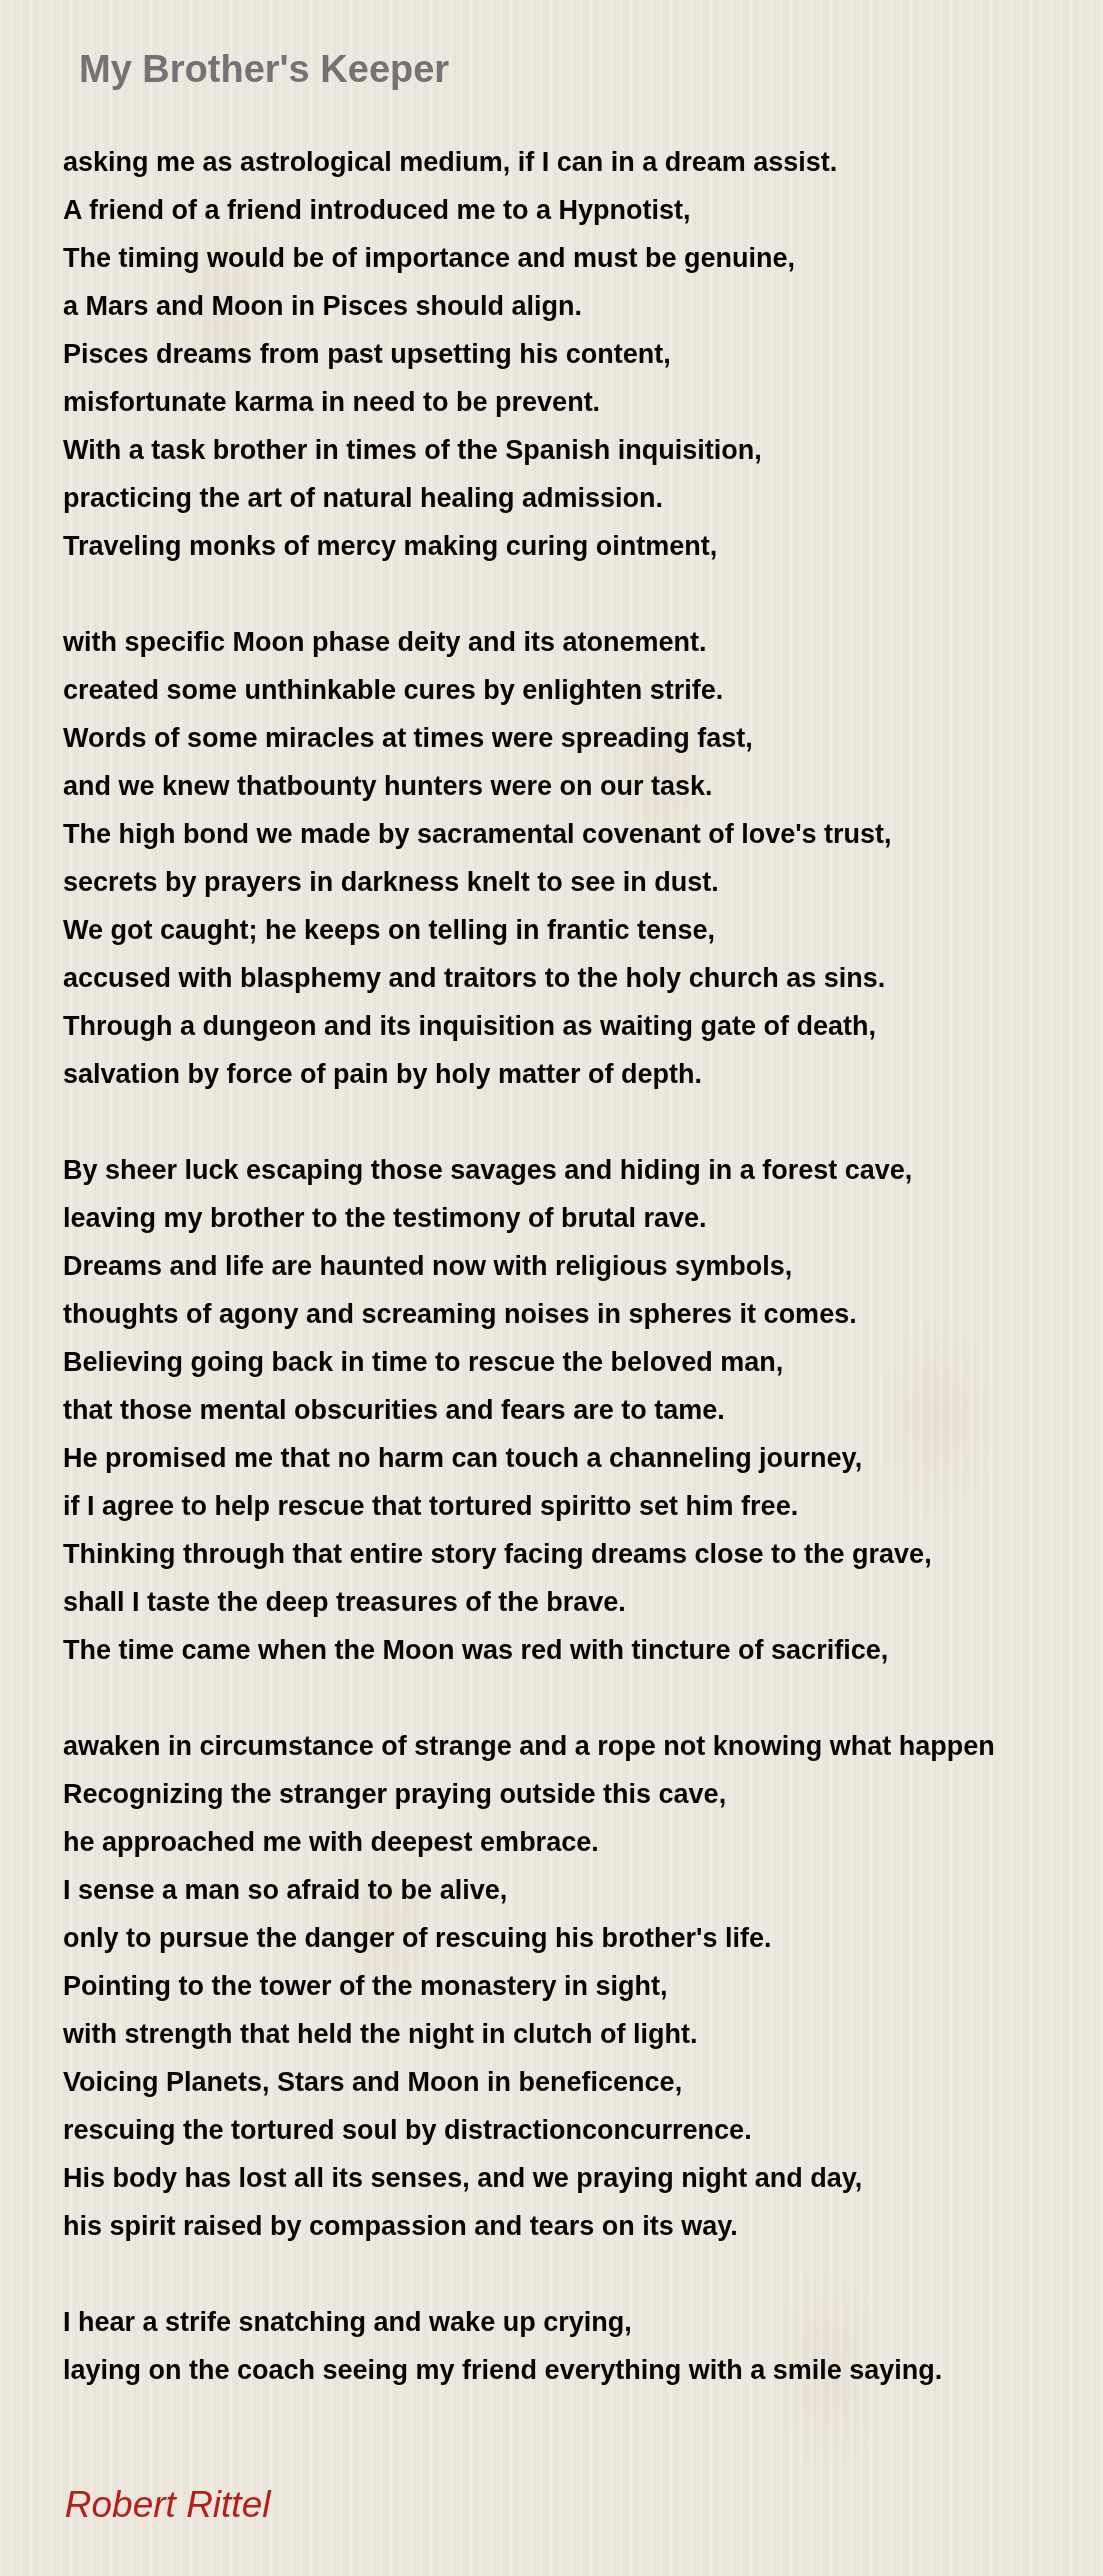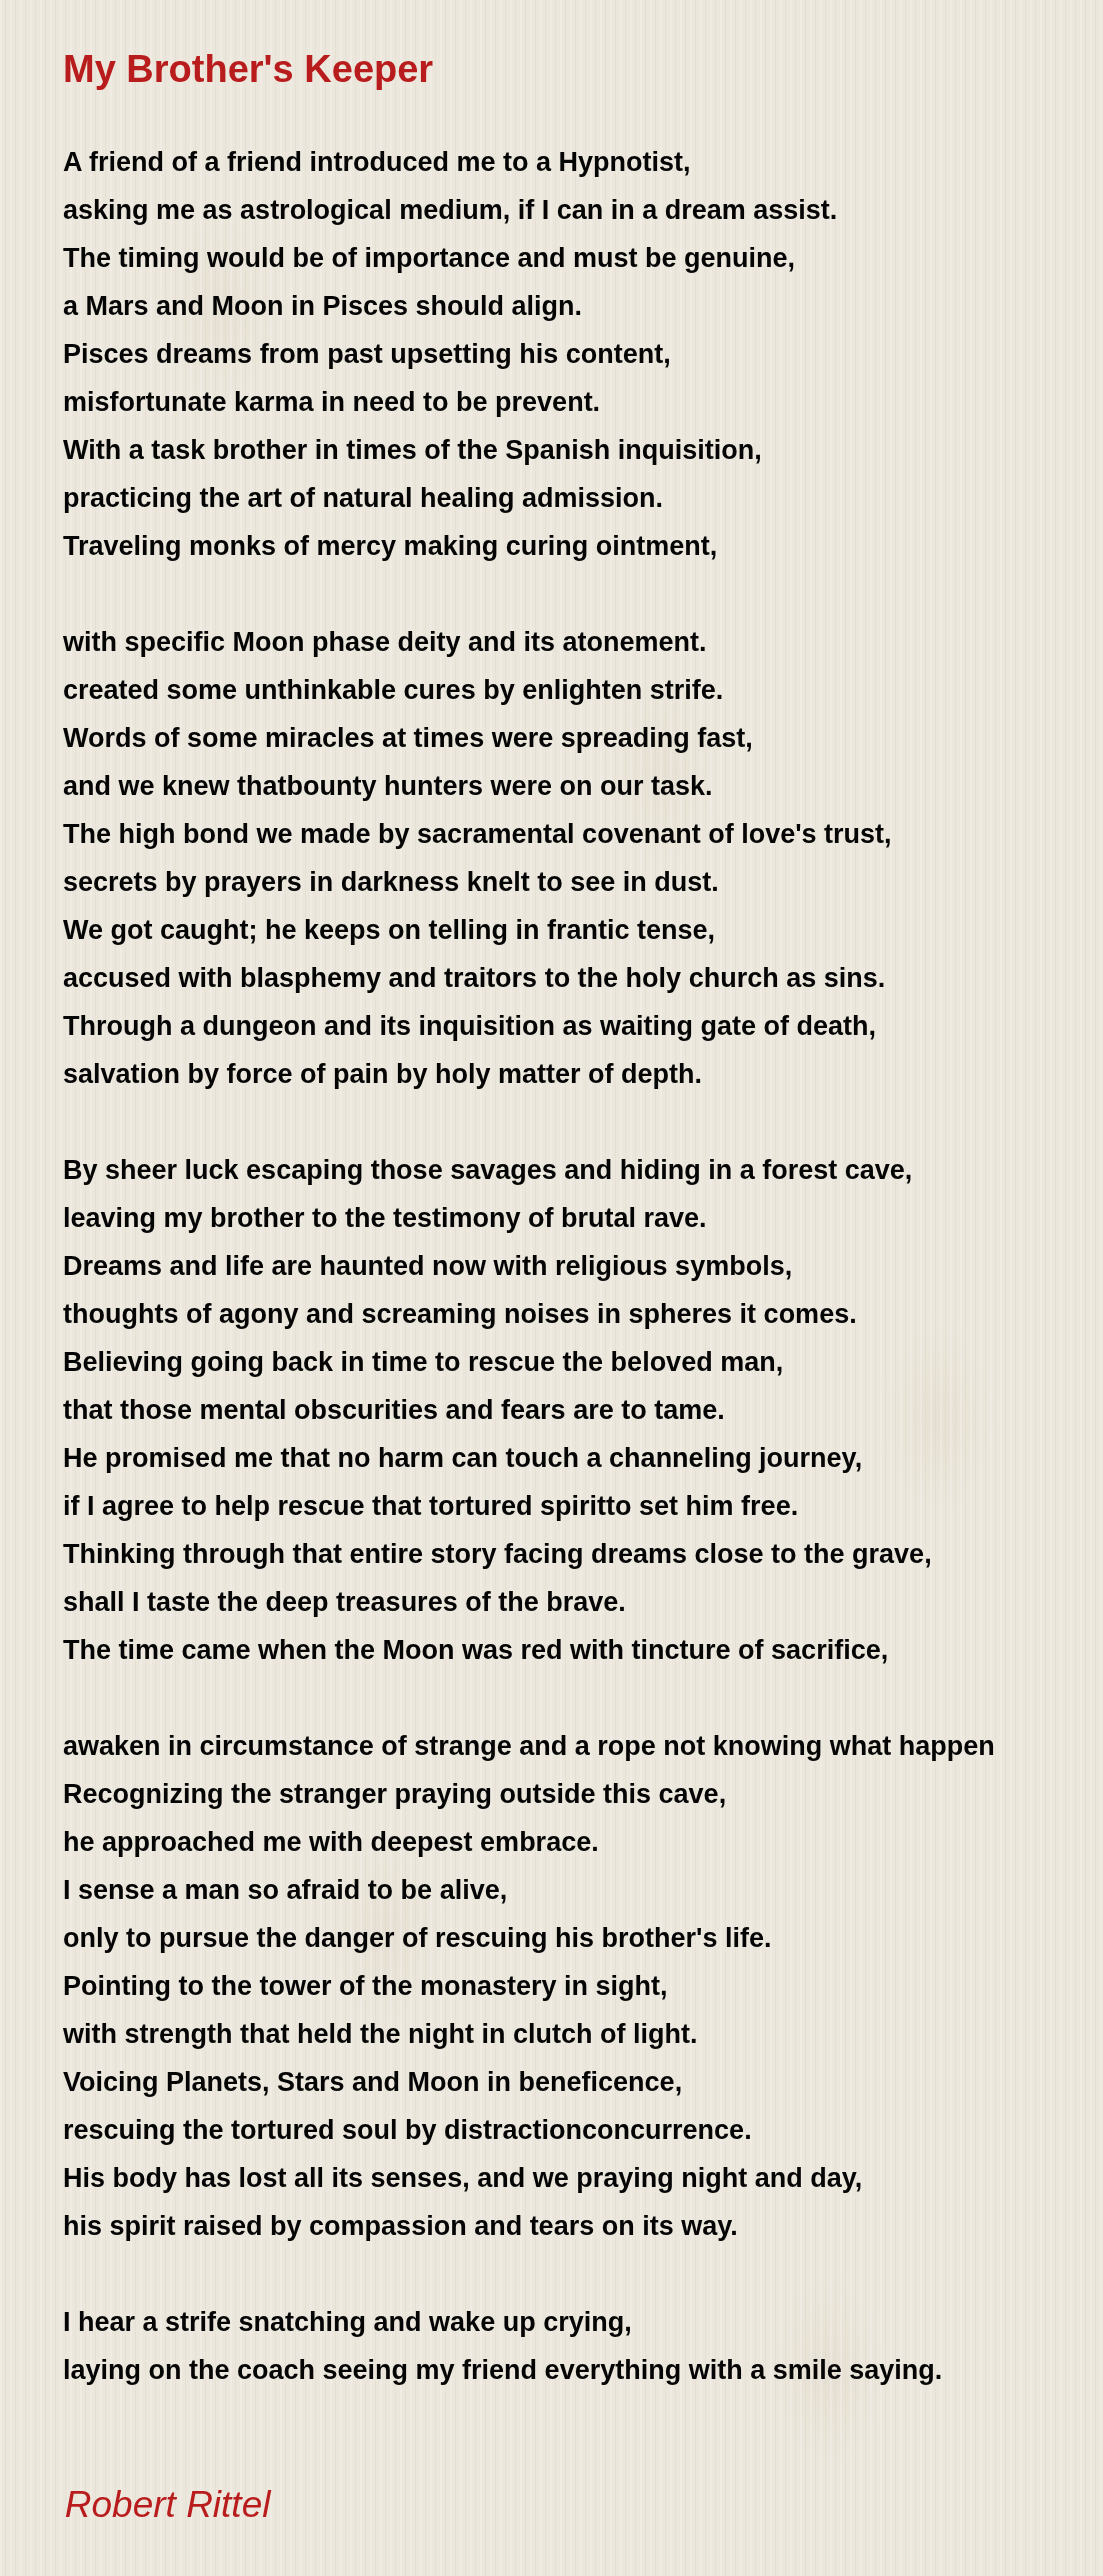--- a/index.html
+++ b/index.html
@@ -27,29 +27,29 @@
     color: #000000;
   }
   .poem-page {
     position: absolute;
     left: 63px;
     top: 0;
     width: 1041px;
   }
   .poem-title {
     position: absolute;
-    left: 0;
+    left: 16px;
     top: 44px;
     margin: 0;
     font-family: "Liberation Sans", sans-serif;
     font-weight: bold;
     font-size: 38px;
     line-height: 51px;
     white-space: nowrap;
-    color: #b91c1c;
+    color: #737373;
   }
   .poem-body {
     position: absolute;
     left: 0;
     top: 138px;
     font-family: "Liberation Sans", sans-serif;
     font-weight: bold;
     font-size: 27px;
     line-height: 48px;
     white-space: nowrap;
@@ -78,22 +78,22 @@
 </style>
 </head>
 <body>
 
 <div class="poem-page">
   <h1 class="poem-title">My Brother's Keeper</h1>
 
   <div class="poem-body">
 
     <div>
+      <span class="poem-line">asking me as astrological medium, if I can in a dream assist.</span>
       <span class="poem-line">A friend of a friend introduced me to a Hypnotist,</span>
-      <span class="poem-line">asking me as astrological medium, if I can in a dream assist.</span>
       <span class="poem-line">The timing would be of importance and must be genuine,</span>
       <span class="poem-line">a Mars and Moon in Pisces should align.</span>
       <span class="poem-line">Pisces dreams from past upsetting his content,</span>
       <span class="poem-line">misfortunate karma in need to be prevent.</span>
       <span class="poem-line">With a task brother in times of the Spanish inquisition,</span>
       <span class="poem-line">practicing the art of natural healing admission.</span>
       <span class="poem-line">Traveling monks of mercy making curing ointment,</span>
     </div>
     <span class="stanza-gap"></span>
 

